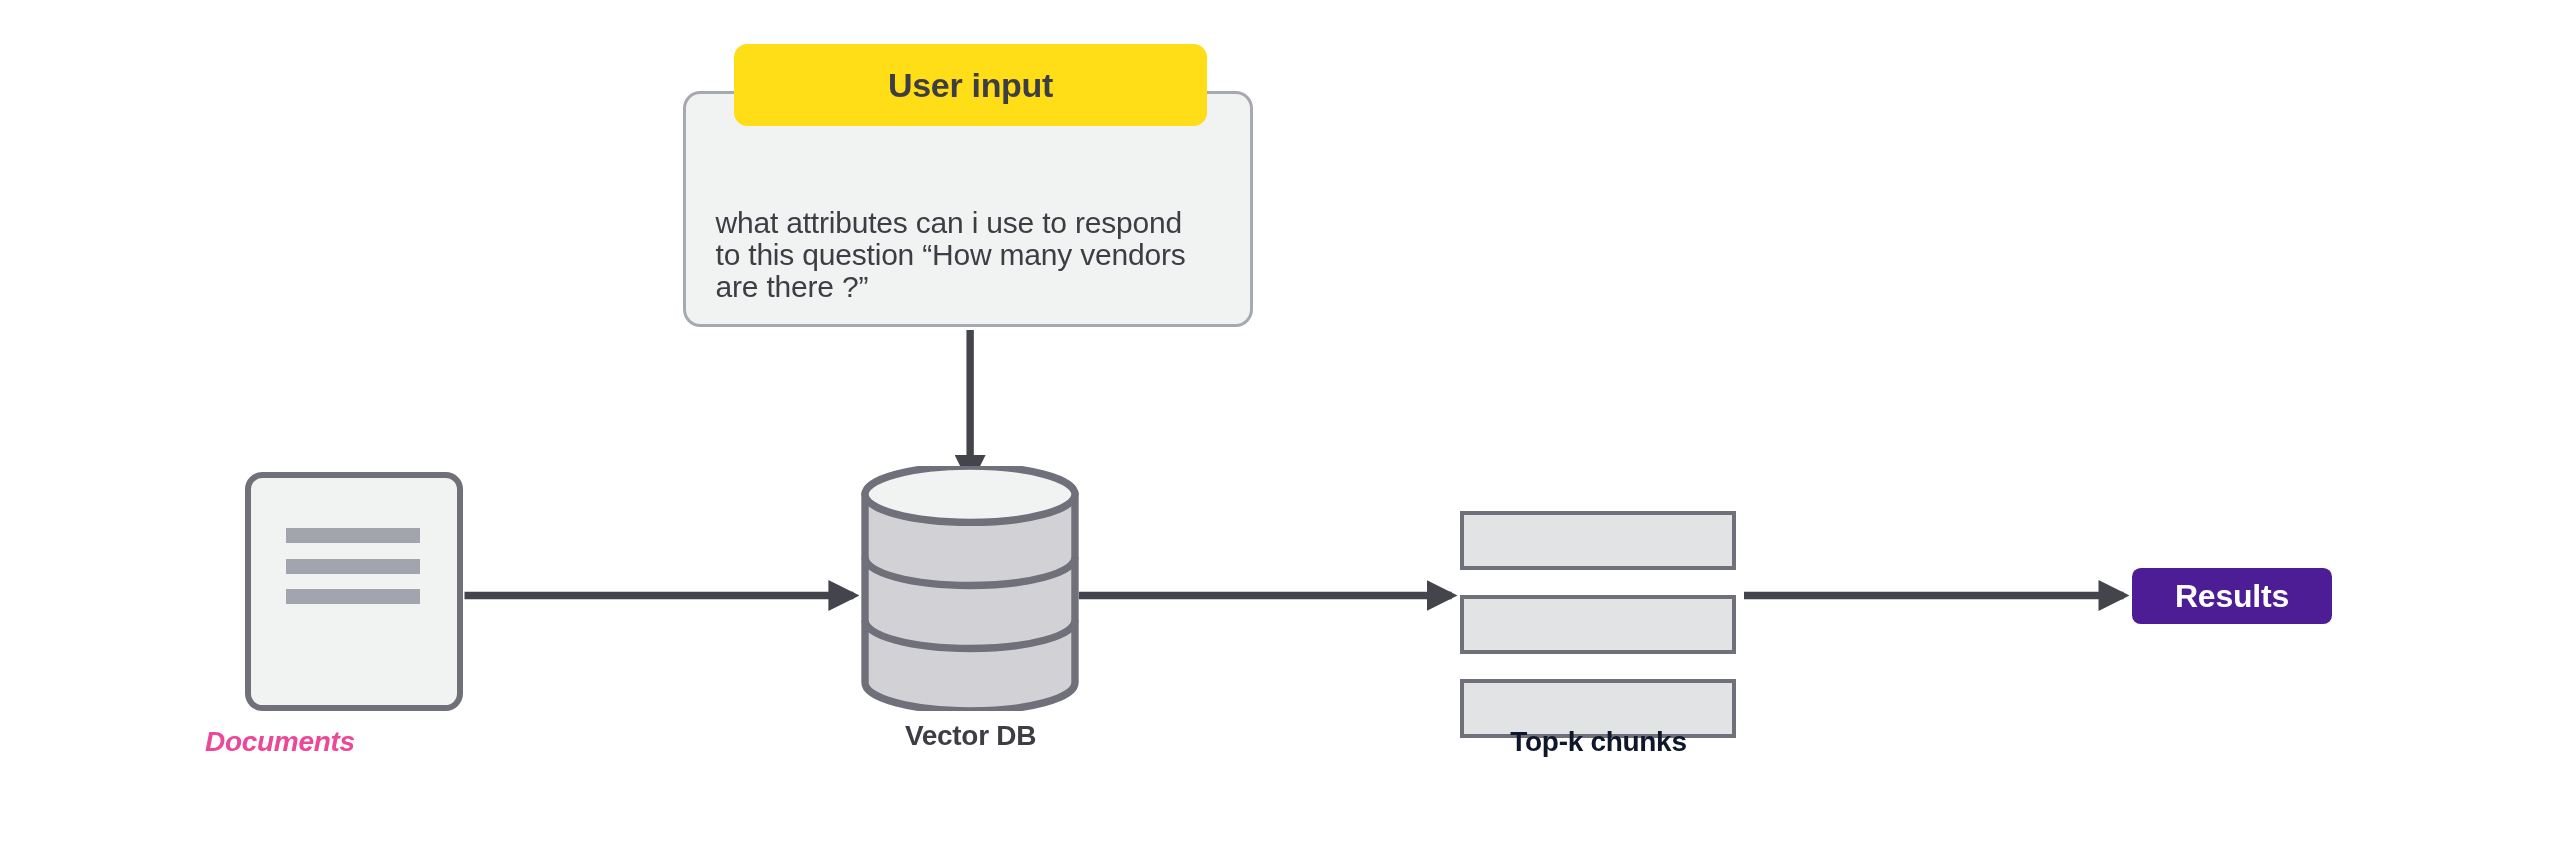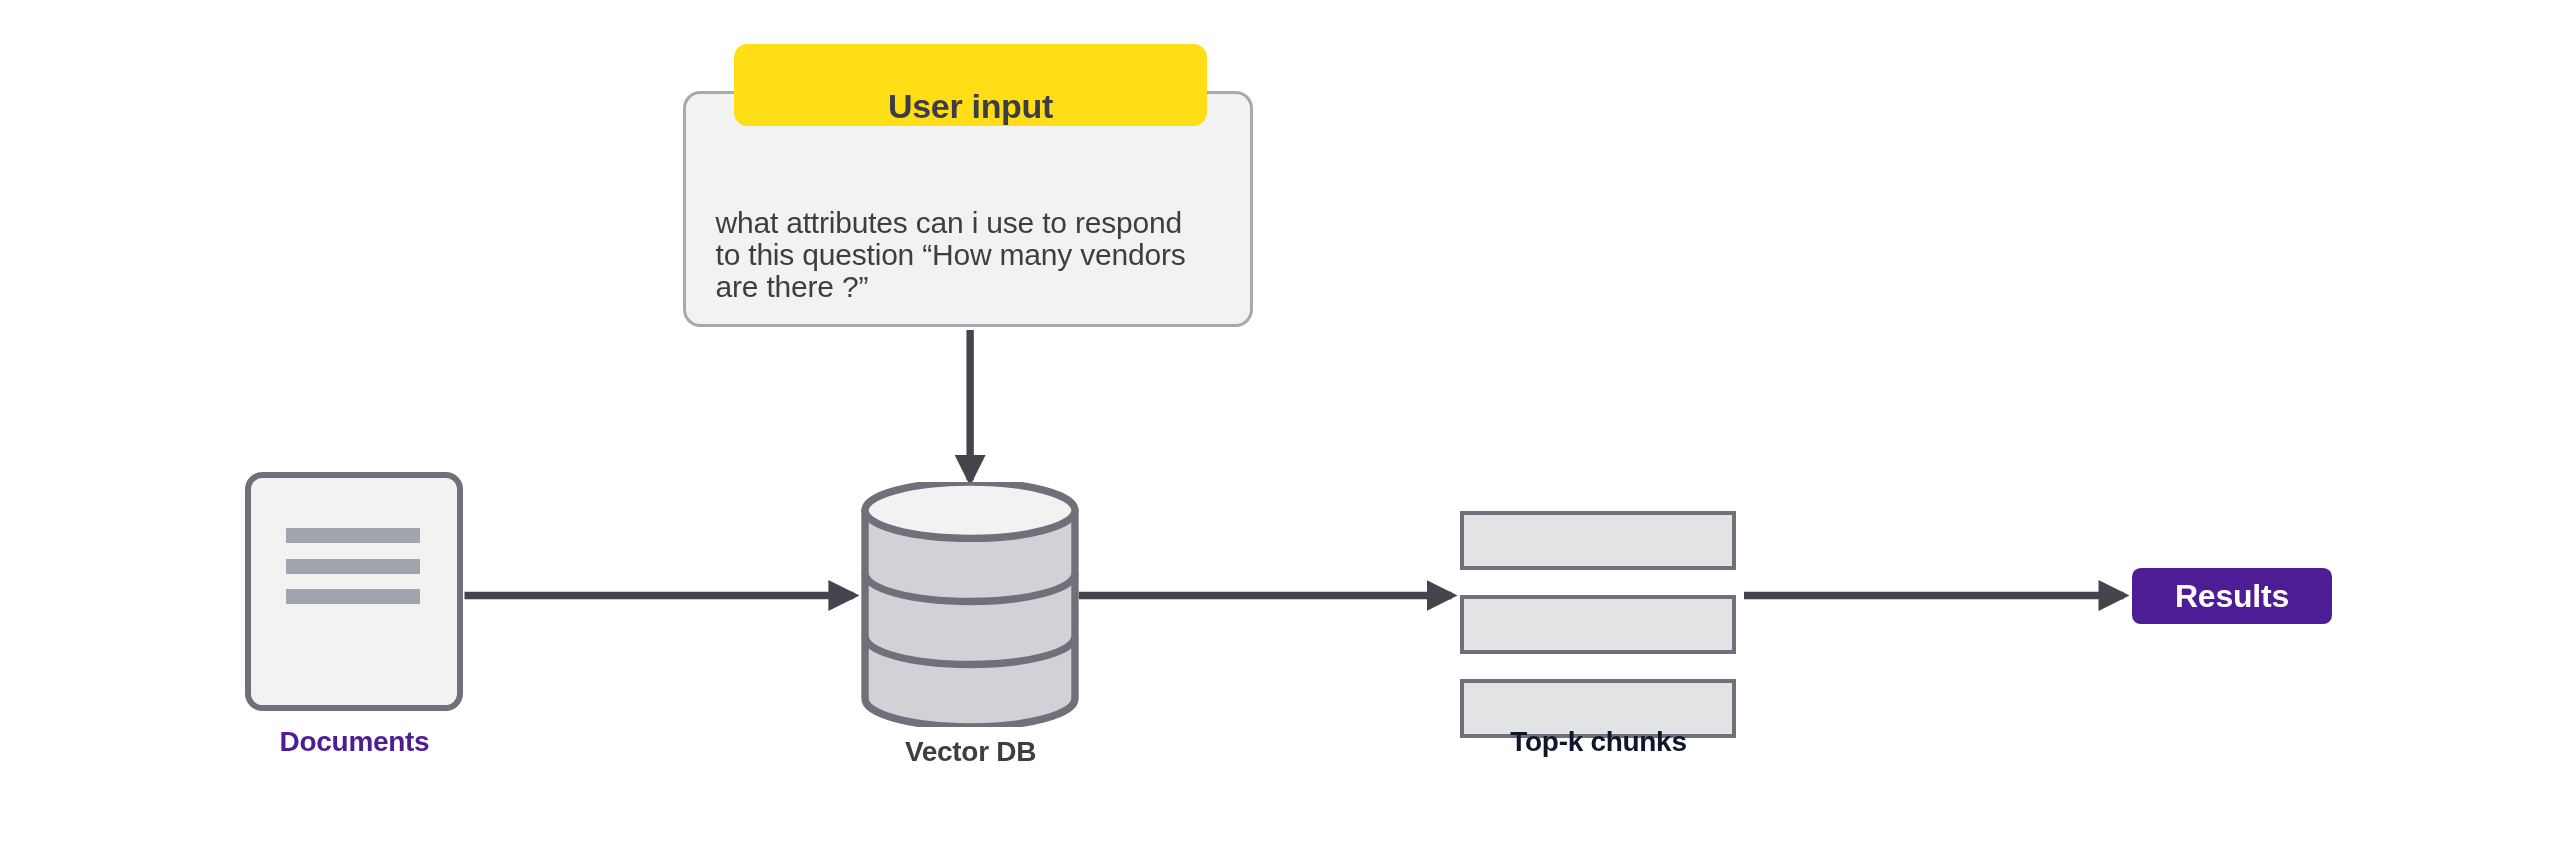--- a/index.html
+++ b/index.html
@@ -43,21 +43,21 @@
   #user-input-pill {
     position: absolute;
     left: 51px;
     top: 0px;
     width: 473px;
     height: 82px;
     box-sizing: border-box;
     background: #ffdd17;
     border-radius: 13.4px;
     display: flex;
-    align-items: flex-end;
+    align-items: center;
     justify-content: center;
   }
   #user-input-pill-label {
     font-size: 34px;
     font-weight: bold;
     color: #3d3d44;
     letter-spacing: -0.3px;
     white-space: nowrap;
   }
   #user-input-text {
@@ -98,32 +98,33 @@
     background: #a3a5ae;
   }
   #doc-line-1 { top: 50px; }
   #doc-line-2 { top: 81px; }
   #doc-line-3 { top: 111px; }
   #documents-label {
     position: absolute;
     left: -40px;
     top: 254px;
     width: 299px;
-    text-align: center;
+    text-align: left;
     font-size: 28px;
     font-weight: bold;
-    color: #4c1d95;
-    letter-spacing: -0.3px;
+    color: #ec4899;
+    letter-spacing: -0.3px;
+    font-style: italic;
   }
 
   
   #vectordb-group {
     position: absolute;
     left: 861px;
-    top: 482px;
+    top: 466px;
     width: 248px;
     height: 282px;
   }
   #vectordb-svg {
     position: absolute;
     left: 0px;
     top: 0px;
   }
   #vectordb-label {
     position: absolute;

